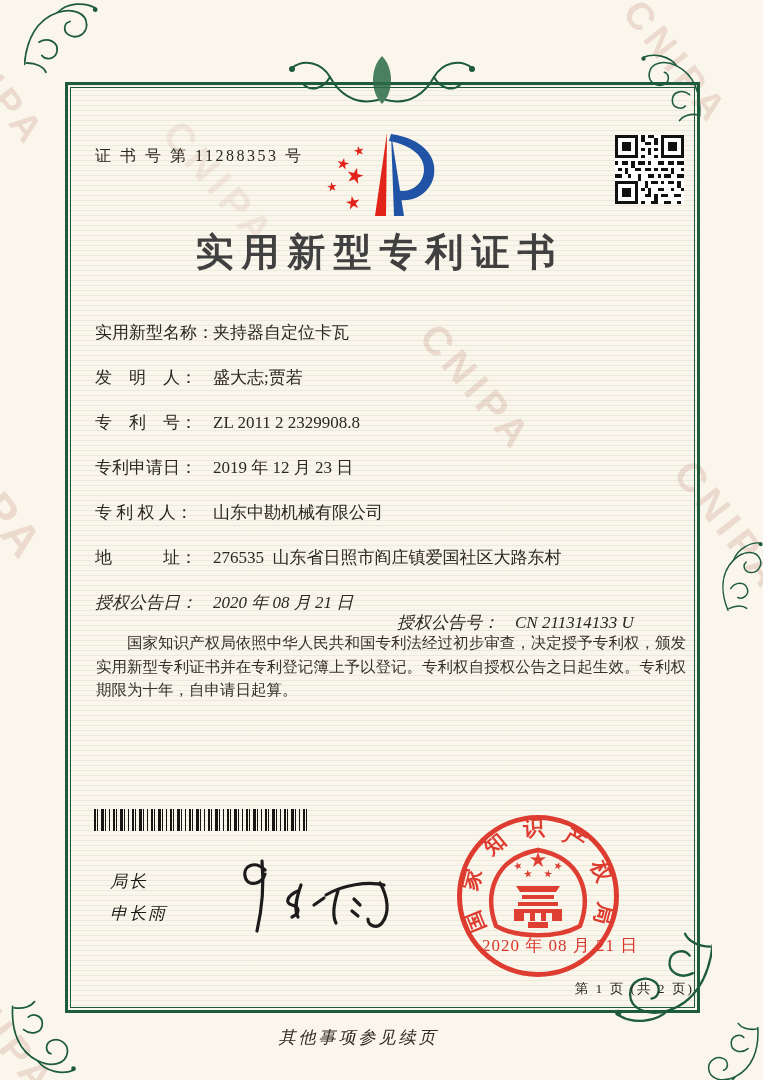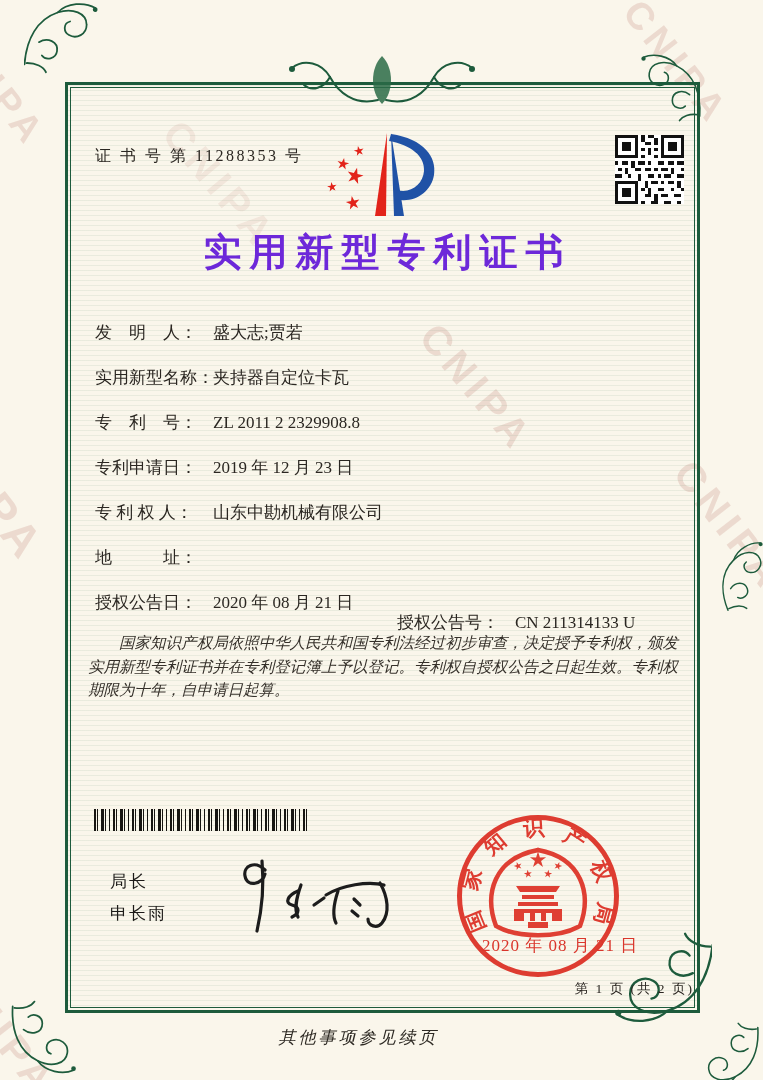--- a/index.html
+++ b/index.html
@@ -17,46 +17,46 @@
   .frame::after{content:"";position:absolute;inset:2px;border:1px solid #1d5b3c;pointer-events:none;}
   
   .wm{
     position:absolute;font-family:"Liberation Sans","DejaVu Sans",sans-serif;
     font-weight:700;color:rgba(198,139,128,0.26);letter-spacing:6px;
     transform-origin:left top;white-space:nowrap;pointer-events:none;
   }
   .cert-no{position:absolute;left:95px;top:146px;font-size:16px;letter-spacing:2.5px;}
   .title{
     position:absolute;left:65px;top:227px;width:629px;text-align:center;
-    font-size:38px;font-weight:700;letter-spacing:8px;color:#6d28d9;padding-left:8px;
+    font-size:38px;font-weight:700;letter-spacing:8px;color:#404040;
   }
   .qr{position:absolute;left:615px;top:135px;width:69px;height:69px;}
   .logo{position:absolute;left:323px;top:118px;width:124px;height:114px;}
   .fields{position:absolute;left:95px;top:322px;width:580px;font-size:17px;}
   .frow{height:22px;margin-bottom:23px;display:flex;line-height:22px;}
   .flabel{display:inline-block;width:118px;white-space:pre;flex:0 0 auto;}
   .fval{white-space:pre;}
-  .grow{display:flex;height:22px;line-height:22px;}
+  .grow{display:flex;height:22px;line-height:22px;font-style:italic;}
   .gcol2{position:absolute;left:302px;top:0;display:flex;margin-top:20px;}
   .paras{
-    position:absolute;left:88px;top:631px;width:590px;
-    font-size:15.5px;line-height:23.5px;font-style:italic;color:#35302a;text-align:justify;
+    position:absolute;left:96px;top:631px;width:590px;
+    font-size:15.5px;line-height:23.5px;color:#35302a;text-align:justify;
   }
   .paras p{margin:0;text-indent:2em;}
   .barcode{
     position:absolute;left:94px;top:809px;width:213px;height:22px;
     background:repeating-linear-gradient(90deg,
       #171512 0 2px,rgba(0,0,0,0) 2px 3px,
       #171512 3px 4px,rgba(0,0,0,0) 4px 7px,
       #171512 7px 10px,rgba(0,0,0,0) 10px 11px,
       #171512 11px 12px,rgba(0,0,0,0) 12px 15px,
       #171512 15px 16px,rgba(0,0,0,0) 16px 19px);
   }
   .signer{position:absolute;left:110px;top:866px;font-family:"Liberation Sans","DejaVu Sans",sans-serif;
-    font-size:17px;letter-spacing:2px;color:#1c1a18;line-height:32px;}
+    font-size:17px;letter-spacing:2px;color:#1c1a18;line-height:32px;font-style:italic;}
   .sign-svg{position:absolute;left:222px;top:843px;}
   .seal{position:absolute;left:440px;top:800px;width:200px;height:200px;opacity:.93;}
   .page-info{position:absolute;left:65px;top:980px;width:629px;text-align:right;font-size:13.5px;letter-spacing:2px;}
   .cont-note{position:absolute;left:0;top:1026px;width:717px;text-align:center;font-size:17px;font-style:italic;letter-spacing:3px;color:#2e2a24;}
   .orn{position:absolute;pointer-events:none;}
   .defs{position:absolute;width:0;height:0;overflow:hidden;}
 </style>
 </head>
 <body>
 
@@ -151,41 +151,42 @@
                M8,16h1v1h-1zM10,16h1v2h-1zM13,16h2v1h-2zM17,16h1v1h-1zM20,16h1v1h-1z
                M9,18h2v1h-2zM12,18h1v2h-1zM14,18h2v1h-2zM18,18h2v1h-2z
                M8,20h1v1h-1zM11,20h2v1h-2zM15,20h2v1h-2zM19,20h1v1h-1z"></path>
     </g>
   </svg>
 
   <div class="title">实用新型专利证书</div>
 
   <div class="fields">
     <div class="frow">
+      <span class="flabel">实用新型名称：</span>
+      <span class="fval">夹持器自定位卡瓦</span>
+    </div>
+    <div class="frow">
       <span class="flabel">发　明　人：</span>
       <span class="fval">盛大志;贾若</span>
     </div>
     <div class="frow">
-      <span class="flabel">实用新型名称：</span>
-      <span class="fval">夹持器自定位卡瓦</span>
-    </div>
-    <div class="frow">
       <span class="flabel">专　利　号：</span>
       <span class="fval">ZL 2011 2 2329908.8</span>
     </div>
     <div class="frow">
       <span class="flabel">专利申请日：</span>
       <span class="fval">2019 年 12 月 23 日</span>
     </div>
     <div class="frow">
       <span class="flabel">专 利 权 人：</span>
       <span class="fval">山东中勘机械有限公司</span>
     </div>
     <div class="frow">
       <span class="flabel">地　　　址：</span>
+      <span class="fval">276535  山东省日照市阎庄镇爱国社区大路东村</span>
     </div>
     <div class="grow" style="position:relative;">
       <span class="flabel">授权公告日：</span>
       <span class="fval">2020 年 08 月 21 日</span>
       <span class="gcol2">
         <span class="flabel">授权公告号：</span>
         <span class="fval">CN 211314133 U</span>
       </span>
     </div>
   </div>

